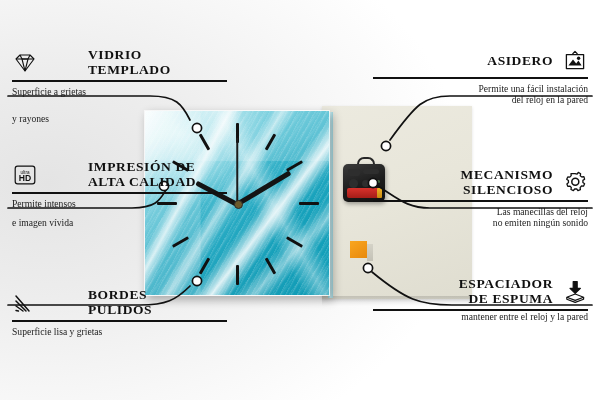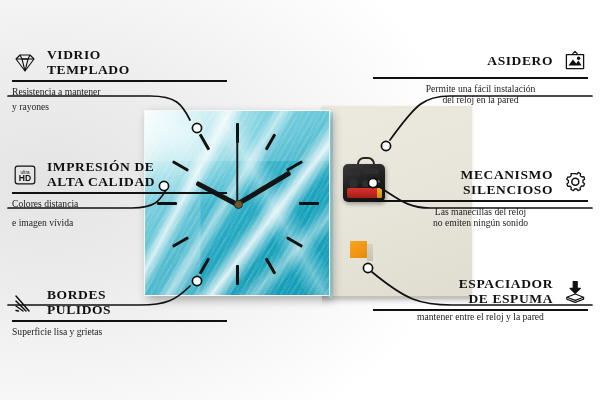--- a/index.html
+++ b/index.html
@@ -106,34 +106,34 @@
   .spacer-sh{
     position:absolute;left:239px;top:148px;width:6px;height:17px;
     background:linear-gradient(180deg,#cfcdc2,#b9b7ac);opacity:.75;
   }
   
   .callout{position:absolute;width:215px;}
   .callout .head{display:flex;align-items:center;gap:9px;}
   .callout .title{
     font-family:"Liberation Serif", serif;
     font-size:13.5px;line-height:14.5px;font-weight:700;
-    letter-spacing:.6px;color:#101010;text-transform:uppercase;
+    letter-spacing:.6px;color:#101010;text-transform:uppercase;margin-left:41px;
   }
   .callout .rule{height:1.6px;background:#111;margin-top:3px;}
   .callout .desc{
     font-size:9.6px;line-height:11.6px;color:#1c1c1c;margin-top:4px;
     font-family:"Liberation Serif", serif;
   }
   .left{left:12px;}
   .left .title{text-align:left;}
   .left .desc{text-align:left;}
   .right{right:12px;}
   .right .head{flex-direction:row;justify-content:flex-end;}
   .right .title{text-align:right;}
-  .right .desc{text-align:center;}
+  .right .desc{text-align:right;}
   .ico{width:26px;height:26px;flex:0 0 26px;display:block;}
   .c1{top:48px;} .c2{top:160px;} .c3{top:288px;}
   .c4{top:48px;} .c5{top:168px;} .c6{top:277px;}
   svg.lines{position:absolute;left:0;top:0;width:600px;height:400px;pointer-events:none;}
 </style>
 </head>
 <body>
 
 <div id="stage">
 
@@ -211,40 +211,40 @@
             <path d="M18 5 L16 9 L13 21"></path>
             <path d="M10 9 H16"></path>
         </svg>
       </span>
       <div>
         <div class="title">VIDRIO</div>
         <div class="title">TEMPLADO</div>
       </div>
     </div>
     <div class="rule"></div>
-    <div class="desc">Resistencia a mantener</div>
-    <div class="desc" style="margin-top:4px">y rayones</div>
+    <div class="desc">Superficie a grietas</div>
+    <div class="desc" style="margin-top:16px">y rayones</div>
   </div>
 
   <div class="callout left c2">
     <div class="head">
       <span class="ico">
         <svg viewBox="0 0 26 26" width="26" height="26">
           <rect x="3.2" y="4.2" width="19.6" height="17.6" rx="2.4" fill="none" stroke="#111" stroke-width="1.2"></rect>
           <text x="13" y="12" font-family="Liberation Sans, sans-serif" font-size="4.6" text-anchor="middle" fill="#111">ultra</text>
           <text x="13" y="19.4" font-family="Liberation Sans, sans-serif" font-size="8.6" font-weight="bold" text-anchor="middle" fill="#111">HD</text>
         </svg>
       </span>
       <div>
         <div class="title">IMPRESIÓN DE</div>
         <div class="title">ALTA CALIDAD</div>
       </div>
     </div>
     <div class="rule"></div>
-    <div class="desc">Colores distancia</div>
+    <div class="desc">Permite intensos</div>
     <div class="desc" style="margin-top:8px">e imagen vívida</div>
   </div>
 
   <div class="callout left c3">
     <div class="head">
       <span class="ico">
         <svg viewBox="0 0 26 26" width="26" height="26" fill="none" stroke="#111" stroke-width="1.5" stroke-linecap="round">
           <path d="M4 6 L17 21"></path>
             <path d="M4 11 L14 21"></path>
             <path d="M4 16 L11 21"></path>

